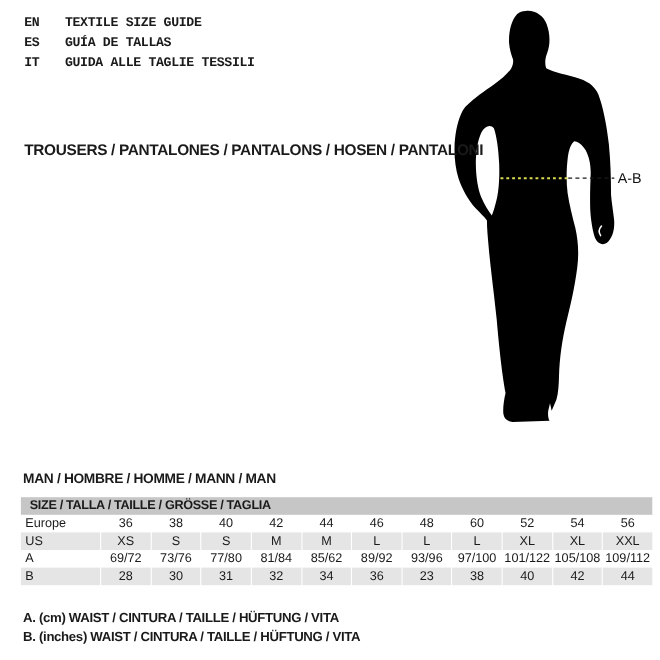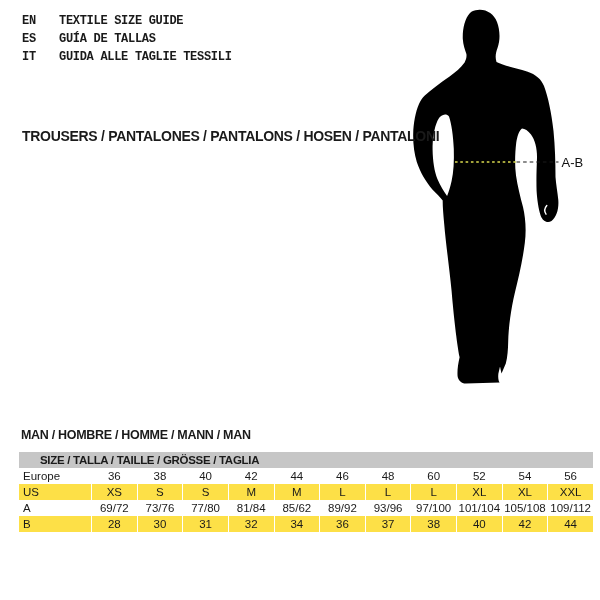--- a/index.html
+++ b/index.html
@@ -24,24 +24,24 @@
   .gender{position:absolute;left:21px;top:428px;font-weight:700;font-size:12.5px;letter-spacing:-0.3px;}
   
   table.sizes{
     position:absolute;left:18px;top:452px;width:576px;
     table-layout:fixed;border-collapse:separate;border-spacing:1px 0;
     font-size:11.5px;
   }
   table.sizes td{padding:0;height:16px;text-align:center;vertical-align:middle;white-space:nowrap;}
   table.sizes td.rl{text-align:left;padding-left:4px;}
   table.sizes tr.bar td{
-    background:#c6c6c6;text-align:left;padding-left:21px;
+    background:#c6c6c6;text-align:left;padding-left:8px;
     font-weight:700;letter-spacing:-0.3px;
   }
-  table.sizes tr.alt td{background:#fde047;}
+  table.sizes tr.alt td{background:#e5e5e5;}
   
   .notes{position:absolute;left:21px;top:552px;font-weight:700;font-size:12px;letter-spacing:-0.3px;line-height:18px;}
 </style>
 </head>
 <body>
 
 <div class="canvas">
 
   <svg class="fig" viewBox="0 0 600 600" aria-hidden="true">
     <path class="man" d="
@@ -174,35 +174,39 @@
     <tr>
       <td class="rl">A</td>
       <td>69/72</td>
       <td>73/76</td>
       <td>77/80</td>
       <td>81/84</td>
       <td>85/62</td>
       <td>89/92</td>
       <td>93/96</td>
       <td>97/100</td>
-      <td>101/104</td>
+      <td>101/122</td>
       <td>105/108</td>
       <td>109/112</td>
     </tr>
     <tr class="alt">
       <td class="rl">B</td>
       <td>28</td>
       <td>30</td>
       <td>31</td>
       <td>32</td>
       <td>34</td>
       <td>36</td>
-      <td>37</td>
+      <td>23</td>
       <td>38</td>
       <td>40</td>
       <td>42</td>
       <td>44</td>
     </tr>
   </tbody>
     </table>
 
+  <div class="notes">
+    <div>A. (cm) WAIST / CINTURA / TAILLE / HÜFTUNG / VITA</div>
+    <div>B. (inches) WAIST / CINTURA / TAILLE / HÜFTUNG / VITA</div>
+  </div>
 
 </div>
 
 </body></html>

